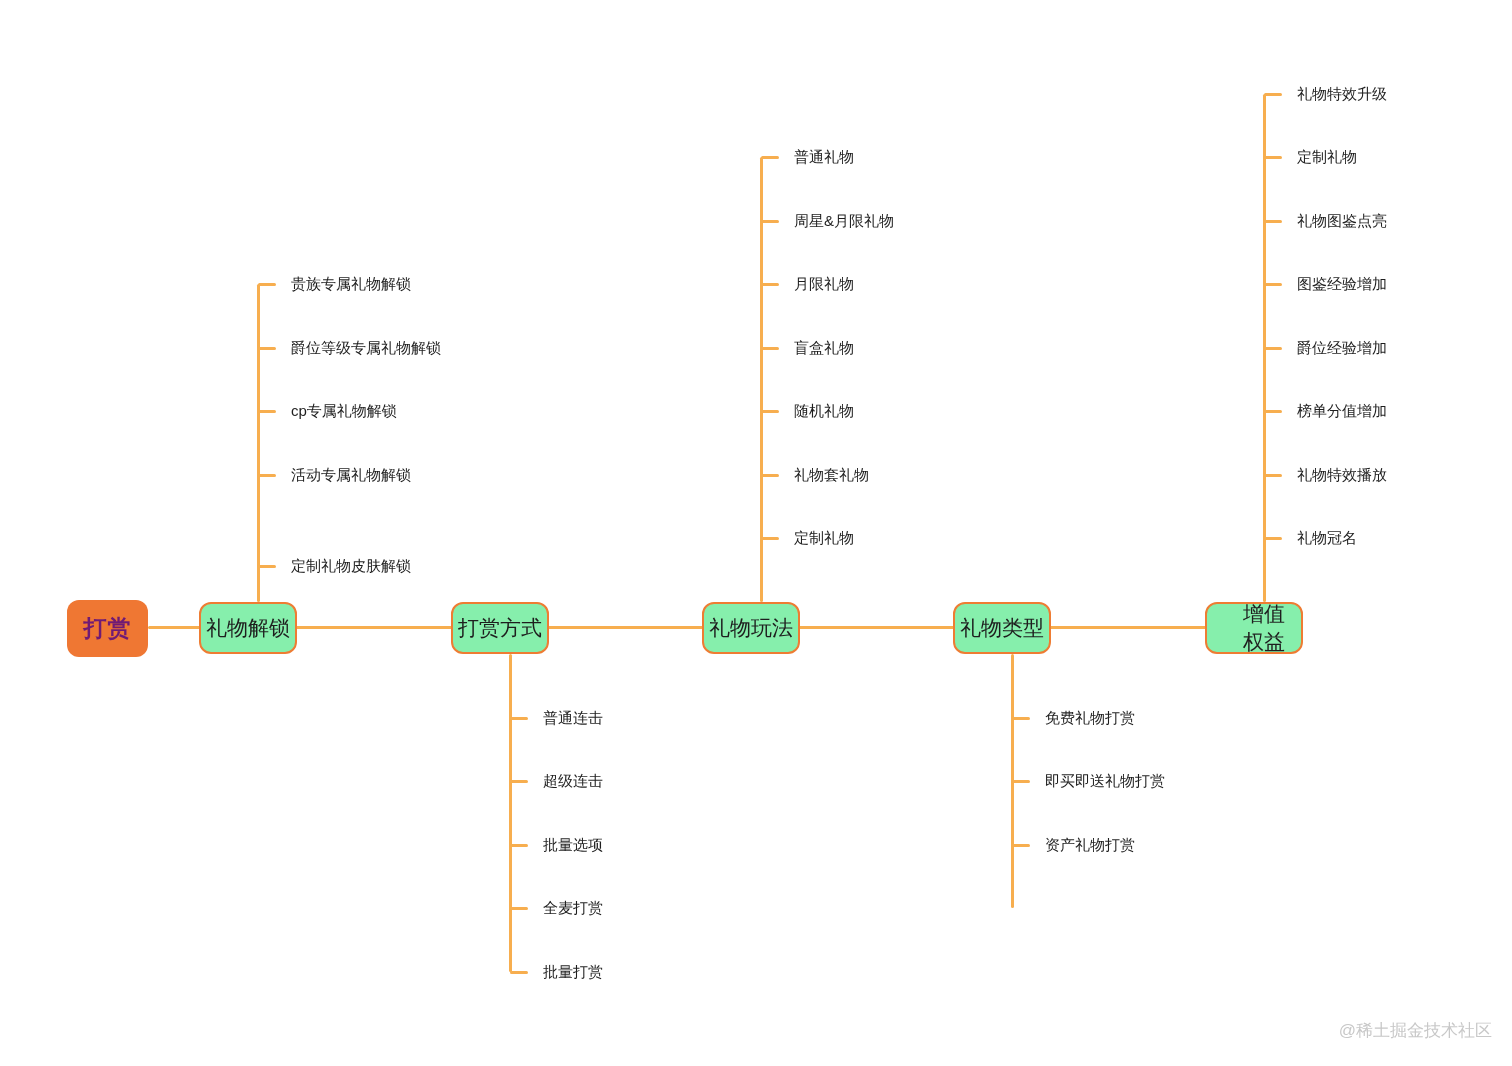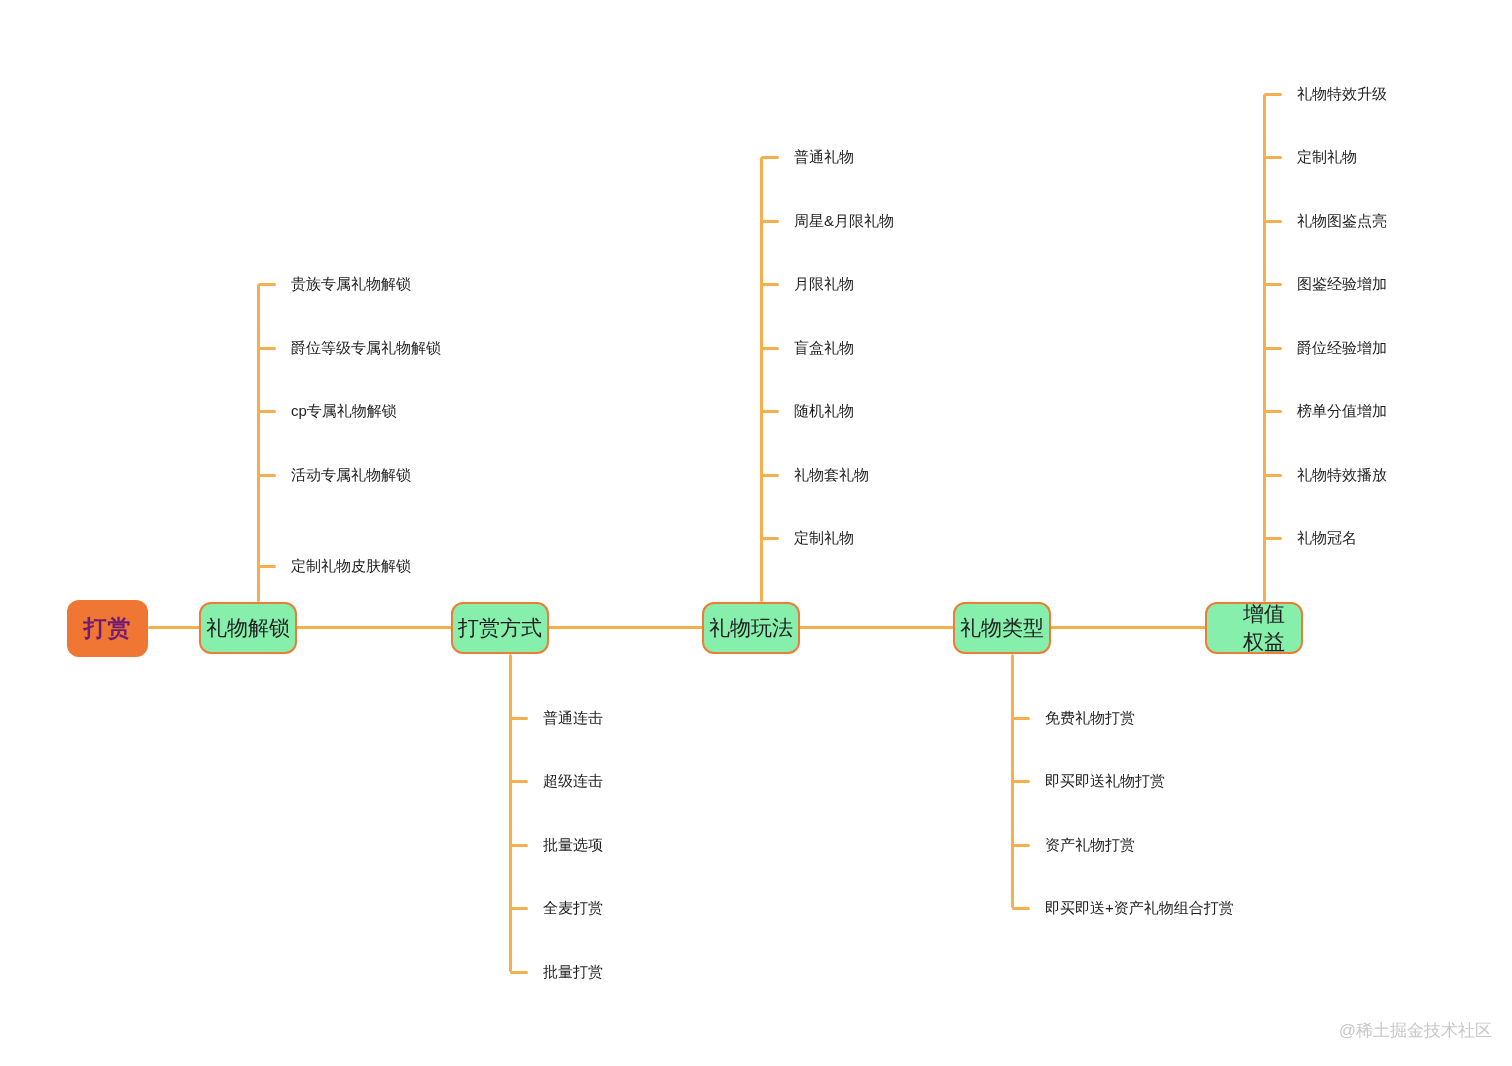--- a/index.html
+++ b/index.html
@@ -129,21 +129,20 @@
   <div class="child col3" style="top:207px;">周星&amp;月限礼物</div>
   <div class="child col3" style="top:270px;">月限礼物</div>
   <div class="child col3" style="top:334px;">盲盒礼物</div>
   <div class="child col3" style="top:397px;">随机礼物</div>
   <div class="child col3" style="top:461px;text-align:right;">礼物套礼物</div>
   <div class="child col3" style="top:524px;">定制礼物</div>
 
   <div class="child col4" style="top:704px;">免费礼物打赏</div>
   <div class="child col4" style="top:767px;">即买即送礼物打赏</div>
   <div class="child col4" style="top:831px;">资产礼物打赏</div>
-  <div class="child col4" style="top:894px;">即买即送+资产礼物组合打赏</div>
 
   <div class="child col5" style="top:80px;">礼物特效升级</div>
   <div class="child col5" style="top:143px;">定制礼物</div>
   <div class="child col5" style="top:207px;">礼物图鉴点亮</div>
   <div class="child col5" style="top:270px;">图鉴经验增加</div>
   <div class="child col5" style="top:334px;">爵位经验增加</div>
   <div class="child col5" style="top:397px;">榜单分值增加</div>
   <div class="child col5" style="top:461px;">礼物特效播放</div>
   <div class="child col5" style="top:524px;">礼物冠名</div>
 

